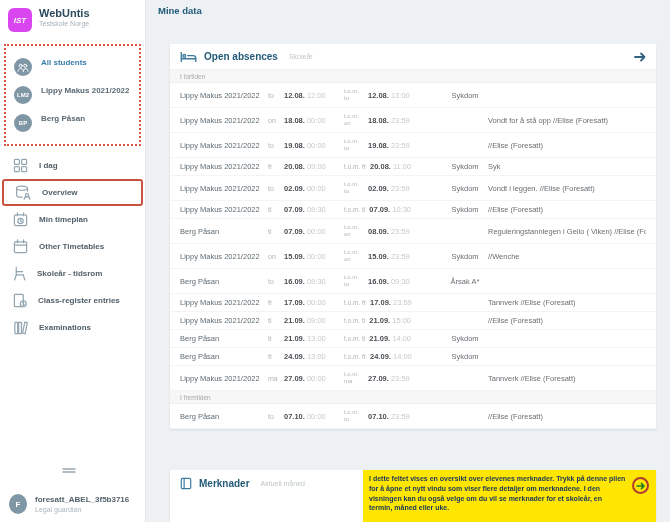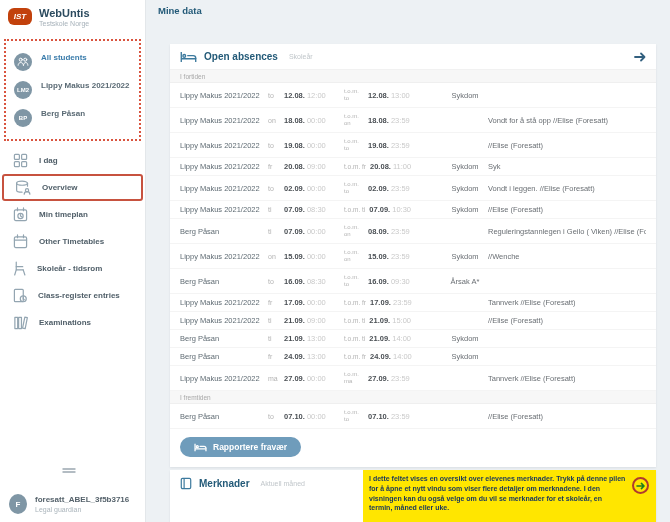--- a/index.html
+++ b/index.html
@@ -3,21 +3,21 @@
 <meta charset="utf-8">
 <style>
   * { margin:0; padding:0; box-sizing:border-box; }
   html,body { width:670px; height:522px; overflow:hidden;
     font-family:"Liberation Sans", sans-serif; background:#edf1f4; position:relative; }
 
   
   .sidebar { position:absolute; left:0; top:0; bottom:0; width:146px; background:#fff;
     border-right:1px solid #e3e7ea; z-index:2; }
   .brand { display:flex; align-items:flex-start; gap:7px; padding:7px 8px 4px 8px; }
-  .brand-logo { width:24px; height:17px; background:#c2410c; border-radius:6px; color:#fff;
+  .brand-logo { width:24px; height:24px; background:#d946ef; border-radius:6px; color:#fff;
     font-size:8px; font-weight:bold; font-style:italic; display:flex; align-items:center;
     justify-content:center; margin-top:1px; }
   .brand-title { font-size:11px; font-weight:bold; color:#2b4a5e; line-height:1.15; }
   .brand-sub { font-size:7px; color:#a7b2ba; }
 
   .students-box { margin:8px 4px 6px 4px; border:2px dotted #d9543f; padding:7px 6px; }
   .student-item { display:flex; gap:9px; padding:5px 2px; cursor:pointer; }
   .avatar { width:18px; height:18px; border-radius:50%; background:#7f96a5; color:#fff;
     font-size:6px; font-weight:bold; display:flex; align-items:center; justify-content:center;
     flex:0 0 18px; }
@@ -420,33 +420,20 @@
           <span class="tom-mini">
             <span>t.o.m.</span>
             <span>to</span>
           </span>
           <span><span class="d">07.10.</span> <span class="t">23:59</span></span>
         </span>
         <span class="c-reason"></span>
         <span class="c-note">//Elise (Foresatt)</span>
       </div>
     </div>
-  <div class="btn-row">
-    <button class="report-btn">
-      <span class="icon">
-        <svg width="13" height="9" viewBox="0 0 20 14" fill="none" stroke="currentColor" stroke-width="2">
-          <path d="M1.5 1v12"></path>
-            <path d="M1.5 9h17v4"></path>
-            <circle cx="5" cy="5.7" r="1.6"></circle>
-          <path d="M8.5 5.3h7c1.7 0 3 1.3 3 3V9"></path>
-        </svg>
-      </span>
-      <span>Rapportere fravær</span>
-    </button>
-  </div>
 </div>
 
 <div class="card notes">
   <div class="card-header" style="border-bottom:none;">
     <span class="icon hdr-icon">
       <svg width="12" height="13" viewBox="0 0 14 15" fill="none" stroke="currentColor" stroke-width="1.4">
         <rect x="1.5" y="1.5" width="11" height="12" rx="1.5"></rect>
           <path d="M4.8 1.5v12"></path>
       </svg>
     </span>

